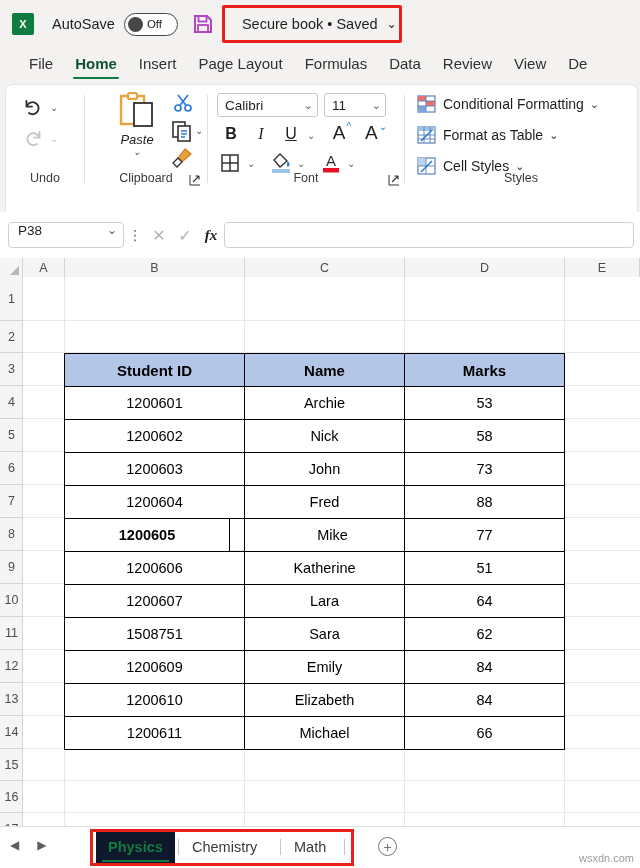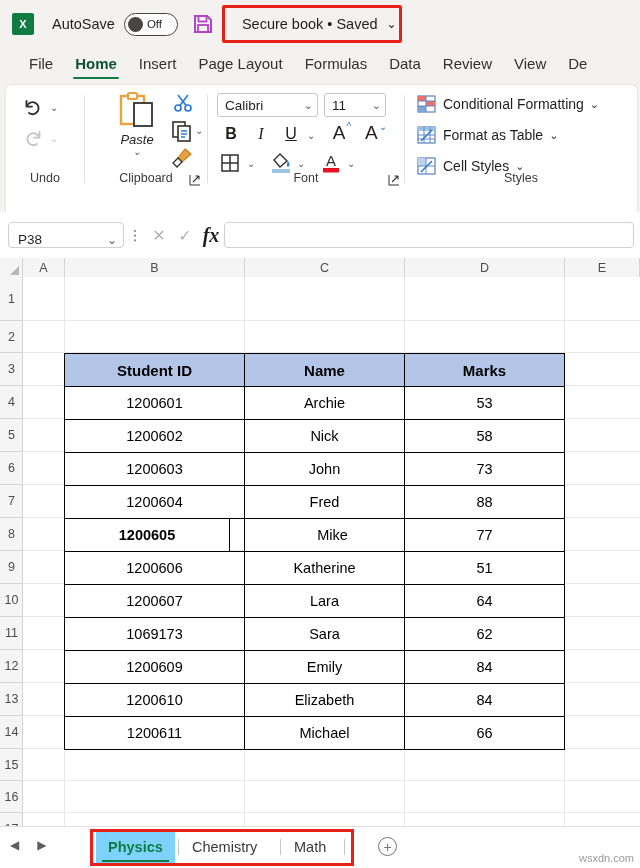--- a/index.html
+++ b/index.html
@@ -173,37 +173,37 @@
     width: 640px; height: 46px;
     background: #ffffff;
     display: flex; align-items: center;
   }
   .namebox {
     margin-left: 8px;
     width: 116px; height: 26px;
     border: 1px solid #d1d1d1;
     border-radius: 4px;
     background: #ffffff;
-    display: flex; align-items: flex-end;
+    display: flex; align-items: flex-start;
     padding: 0 6px 0 9px;
     font-size: 13.5px; color: #201f1e;
   }
   .namebox .nb-val { flex: 1; }
   .namebox .nb-chev { font-size: 12px; color: #605e5c; }
   .fb-dots {
     width: 22px; text-align: center;
     font-size: 14px; color: #605e5c; letter-spacing: 0;
   }
   .fb-btn {
     width: 26px; text-align: center;
     font-size: 16px; color: #b3b3b3;
   }
   .fb-fx {
     width: 26px; text-align: center;
-    font-size: 20px; font-style: italic; font-weight: bold;
+    font-size: 15px; font-style: italic; font-weight: bold;
     font-family: "Liberation Serif", serif;
     color: #201f1e;
   }
   .fb-input {
     flex: 1; height: 26px;
     margin-right: 6px;
     border: 1px solid #d1d1d1;
     border-radius: 4px;
     background: #ffffff;
     font-size: 13.5px; color: #201f1e;
@@ -305,21 +305,21 @@
   .sheettab {
     position: absolute; top: 4px;
     height: 32px;
     display: flex; align-items: center; justify-content: center;
     font-size: 14.5px; color: #3b3a39;
     padding: 0 12px;
     white-space: nowrap;
   }
   .sheettab.active {
     font-weight: bold; color: #107c41;
-    background: #7dd3fc;
+    background: #0f172a;
   }
   .sheettab.active::after {
     content: "";
     position: absolute; left: 6px; right: 6px; bottom: 1px;
     height: 2px; background: #107c41;
   }
   .tab-sep {
     position: absolute; top: 12px;
     width: 1px; height: 16px; background: #c8c6c4;
   }
@@ -641,21 +641,21 @@
         <div class="tcell" style="left:381px; top:241px; width:161px; height:34px;">77</div>
 
         <div class="tcell" style="left:41px;  top:274px; width:181px; height:34px;">1200606</div>
         <div class="tcell" style="left:221px; top:274px; width:161px; height:34px;">Katherine</div>
         <div class="tcell" style="left:381px; top:274px; width:161px; height:34px;">51</div>
 
         <div class="tcell" style="left:41px;  top:307px; width:181px; height:34px;">1200607</div>
         <div class="tcell" style="left:221px; top:307px; width:161px; height:34px;">Lara</div>
         <div class="tcell" style="left:381px; top:307px; width:161px; height:34px;">64</div>
 
-        <div class="tcell" style="left:41px;  top:340px; width:181px; height:34px;">1069173</div>
+        <div class="tcell" style="left:41px;  top:340px; width:181px; height:34px;">1508751</div>
         <div class="tcell" style="left:221px; top:340px; width:161px; height:34px;">Sara</div>
         <div class="tcell" style="left:381px; top:340px; width:161px; height:34px;">62</div>
 
         <div class="tcell" style="left:41px;  top:373px; width:181px; height:34px;">1200609</div>
         <div class="tcell" style="left:221px; top:373px; width:161px; height:34px;">Emily</div>
         <div class="tcell" style="left:381px; top:373px; width:161px; height:34px;">84</div>
 
         <div class="tcell" style="left:41px;  top:406px; width:181px; height:34px;">1200610</div>
         <div class="tcell" style="left:221px; top:406px; width:161px; height:34px;">Elizabeth</div>
         <div class="tcell" style="left:381px; top:406px; width:161px; height:34px;">84</div>

